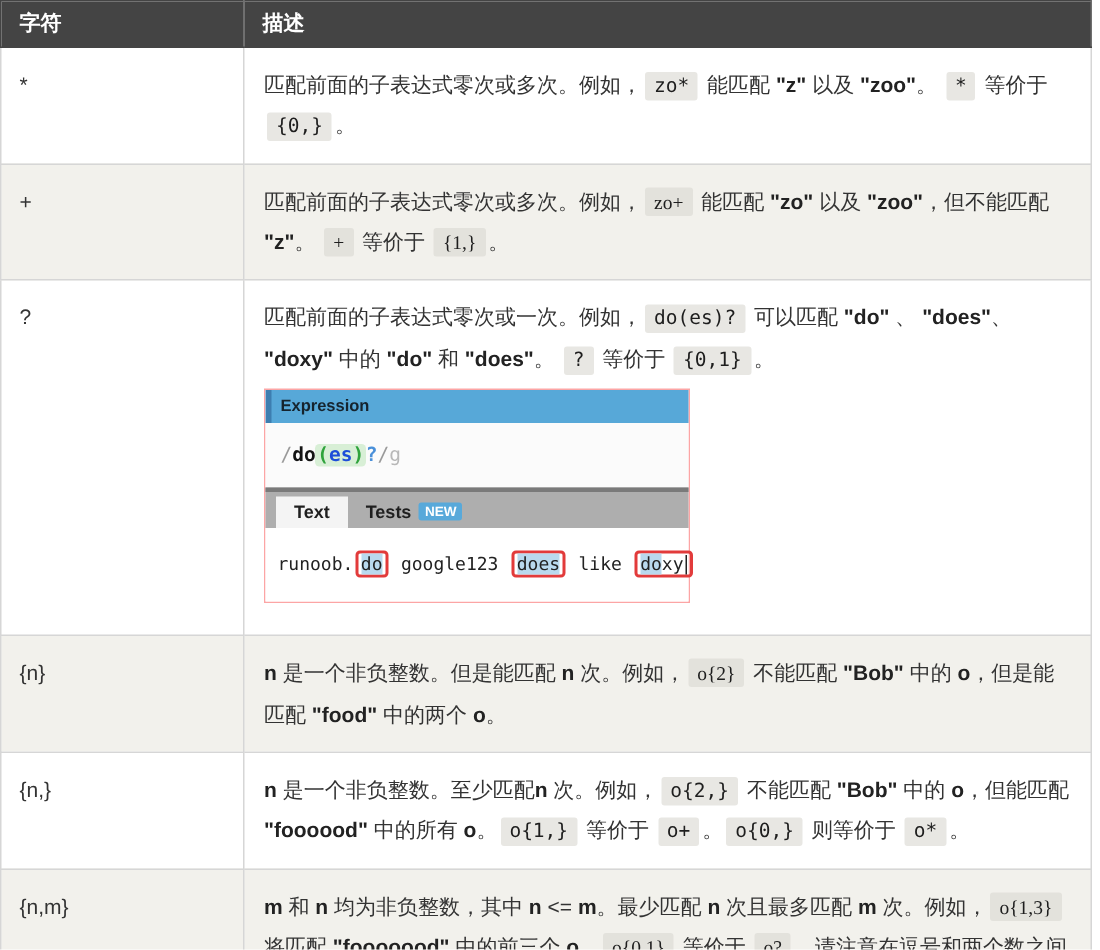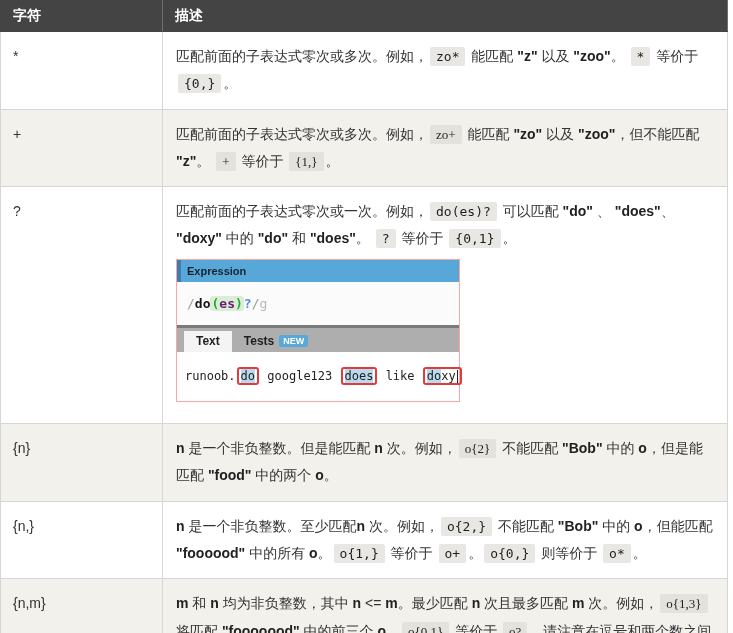--- a/index.html
+++ b/index.html
@@ -43,21 +43,21 @@
     padding:5px 10px;font-family:"Liberation Sans",sans-serif;
     font-weight:bold;font-size:11px;color:#15232d;
   }
   .rx-expr{
     background:#fbfbfb;padding:14px 10px;font-size:13px;
   }
   .rx-slash{color:#9a9a9a;}
   .rx-lit{font-weight:bold;color:#141414;}
   .rx-group-wrap{background:#d8efd6;border-radius:3px;padding:0 1px;}
   .rx-paren{color:#2fa33c;font-weight:bold;}
-  .rx-group{font-weight:bold;color:#701a75;}
+  .rx-group{font-weight:bold;color:#1d4ed8;}
   .rx-quant{color:#4a90d9;font-weight:bold;}
   .rx-flags{color:#b8b8b8;}
   .rx-tabs{
     display:flex;align-items:flex-end;height:24px;background:#aeaeae;
     border-top:3px solid #7a7a7a;padding-left:7px;
     font-family:"Liberation Sans",sans-serif;
   }
   .rx-tab{
     height:21px;display:flex;align-items:center;padding:0 12px;
     font-weight:bold;font-size:12px;color:#1f1f1f;

